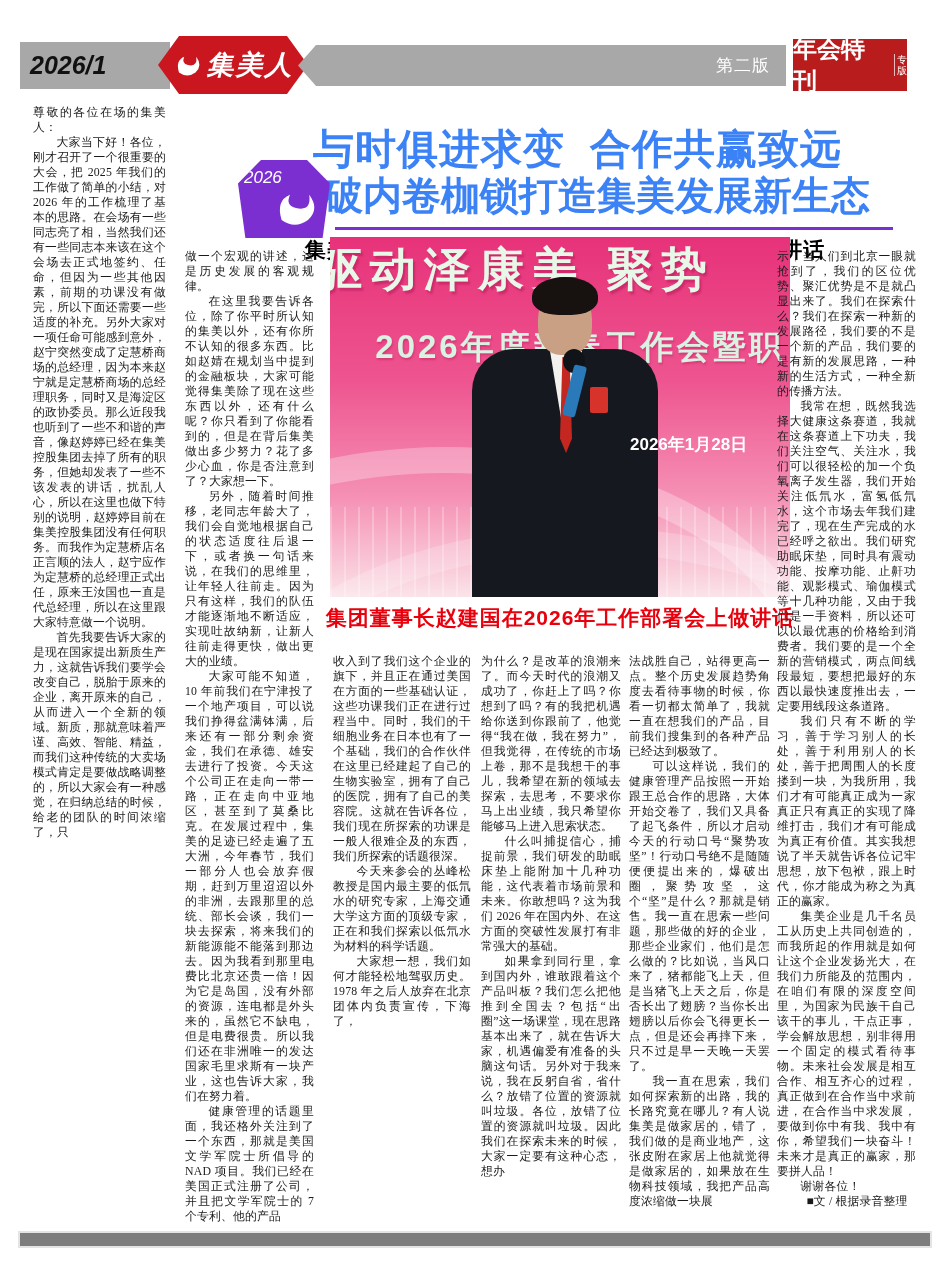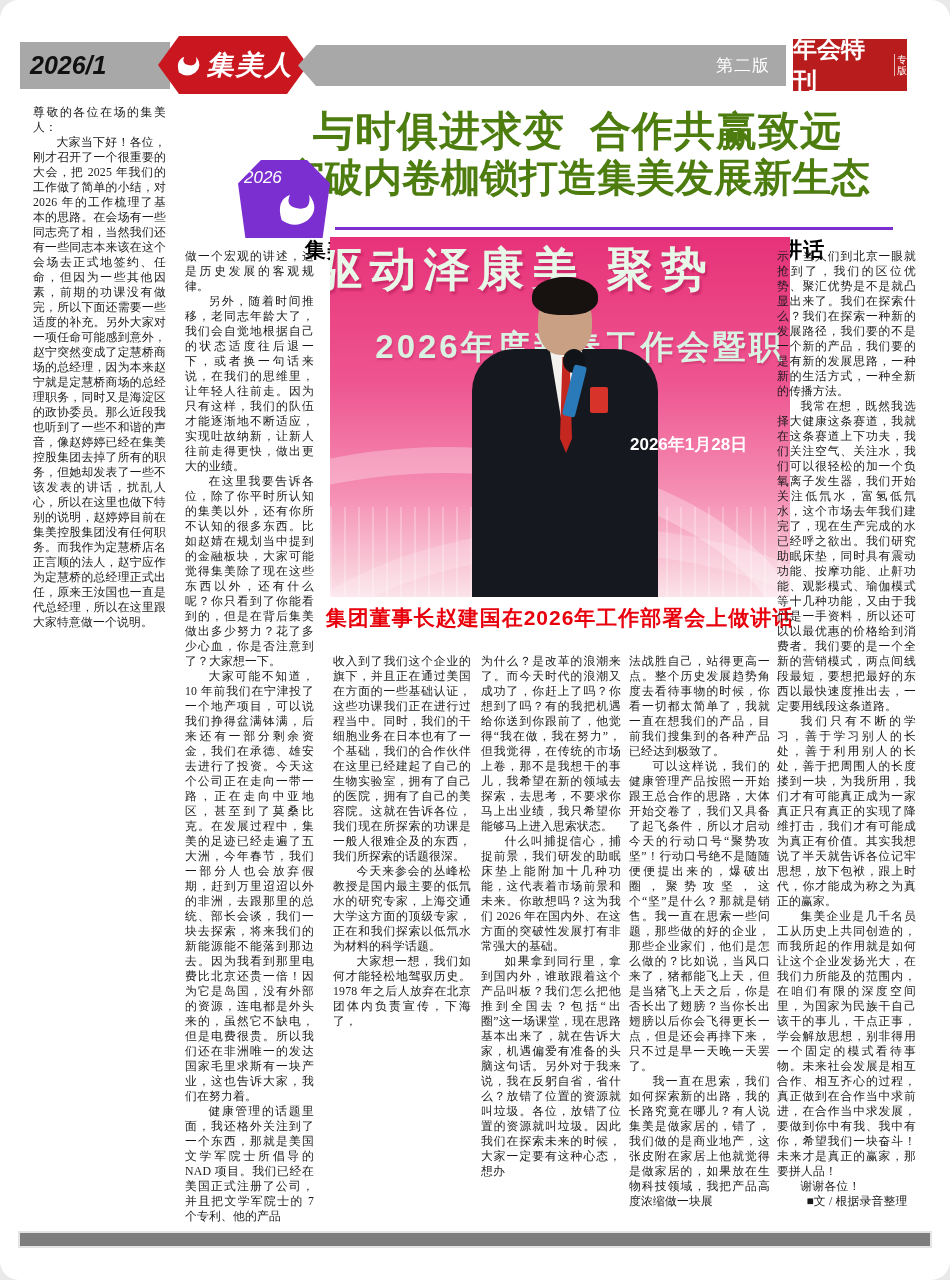--- a/index.html
+++ b/index.html
@@ -1,17 +1,17 @@
 <!DOCTYPE html>
 <html><head>
 <meta charset="utf-8">
 <style>
   html,body{margin:0;padding:0;background:#e9e9e9;}
   .page{position:relative;width:950px;height:1280px;background:#ffffff;margin:0 auto;
-        font-family:"Liberation Serif","DejaVu Serif",serif;color:#1a1a1a;overflow:hidden;border-radius:19px;}
+        font-family:"Liberation Serif","DejaVu Serif",serif;color:#1a1a1a;overflow:hidden;}
 
   
   .mh-gray-left{position:absolute;left:20px;top:42px;width:150px;height:47px;background:#a8a8a8;
                 display:flex;align-items:center;padding-left:10px;box-sizing:border-box;}
   .issue{font-family:"Liberation Sans","DejaVu Sans",sans-serif;font-style:italic;font-weight:bold;
          font-size:25px;color:#111;}
   .mh-badge{position:absolute;left:158px;top:36px;width:150px;height:58px;background:#c9161f;
             clip-path:polygon(0 50%,14% 0,86% 0,100% 50%,86% 100%,14% 100%);
             display:flex;align-items:center;justify-content:center;gap:4px;}
   .mh-badge svg{width:30px;height:30px;}
@@ -21,22 +21,22 @@
                  clip-path:polygon(18px 0,100% 0,100% 100%,18px 100%,0 50%);
                  display:flex;align-items:center;justify-content:flex-end;padding-right:16px;box-sizing:border-box;}
   .page-label{color:#fff;font-size:17px;letter-spacing:1px;font-family:"Liberation Sans",sans-serif;}
   .mh-red-box{position:absolute;left:793px;top:39px;width:114px;height:52px;background:#b91c1c;
               display:flex;align-items:center;justify-content:center;gap:15px;}
   .special{color:#fff;font-size:24px;font-weight:bold;font-family:"Liberation Sans",sans-serif;letter-spacing:0px;}
   .special-sub{color:#fff;font-size:10px;line-height:11px;display:flex;flex-direction:column;
                border-left:1px solid rgba(255,255,255,.7);padding-left:2px;font-family:"Liberation Sans",sans-serif;}
 
   
-  .headline{position:absolute;left:255px;top:108px;width:645px;text-align:center;
-            color:#4d7c0f;font-weight:900;font-family:"Liberation Sans","DejaVu Sans",sans-serif;}
+  .headline{position:absolute;left:255px;top:126px;width:645px;text-align:center;
+            color:#3b82f6;font-weight:900;font-family:"Liberation Sans","DejaVu Sans",sans-serif;}
   .headline .l1{font-size:41px;line-height:47px;letter-spacing:1px;white-space:pre;}
   .headline .l2{font-size:39px;line-height:46px;letter-spacing:0px;}
   .hex-badge{position:absolute;left:238px;top:160px;width:92px;height:78px;background:#7c2fd0;
              clip-path:polygon(25% 0,75% 0,100% 30%,92% 100%,8% 100%,0 30%);}
   .hex-year{position:absolute;left:6px;top:8px;color:#fff;font-size:17px;font-style:italic;
             font-family:"Liberation Sans",sans-serif;}
   .hex-badge svg{position:absolute;right:8px;bottom:6px;width:52px;height:48px;}
   .title-rule{position:absolute;left:335px;top:227px;width:558px;height:3px;background:#7c2fd0;}
   .subtitle{position:absolute;left:300px;top:200px;width:530px;text-align:center;font-size:21px;
             font-weight:bold;color:#000;letter-spacing:1px;}
@@ -150,26 +150,27 @@
 
   <div class="caption">
     <span class="cap-dash"></span>
     <span class="cap-text">集团董事长赵建国在2026年工作部署会上做讲话</span>
     <span class="cap-dash"></span>
   </div>
 
   <div class="col c1">
     <p>尊敬的各位在场的集美人：</p>
     <p class="ind">大家当下好！各位，刚才召开了一个很重要的大会，把 2025 年我们的工作做了简单的小结，对 2026 年的工作梳理了基本的思路。在会场有一些同志亮了相，当然我们还有一些同志本来该在这个会场去正式地签约、任命，但因为一些其他因素，前期的功课没有做完，所以下面还需要一些适度的补充。另外大家对一项任命可能感到意外，赵宁突然变成了定慧桥商场的总经理，因为本来赵宁就是定慧桥商场的总经理职务，同时又是海淀区的政协委员。那么近段我也听到了一些不和谐的声音，像赵婷婷已经在集美控股集团去掉了所有的职务，但她却发表了一些不该发表的讲话，扰乱人心，所以在这里也做下特别的说明，赵婷婷目前在集美控股集团没有任何职务。而我作为定慧桥店名正言顺的法人，赵宁应作为定慧桥的总经理正式出任，原来王汝国也一直是代总经理，所以在这里跟大家特意做一个说明。</p>
+    <p class="ind">首先我要告诉大家的是现在国家提出新质生产力，这就告诉我们要学会改变自己，脱胎于原来的企业，离开原来的自己，从而进入一个全新的领域。新质，那就意味着严谨、高效、智能、精益，而我们这种传统的大卖场模式肯定是要做战略调整的，所以大家会有一种感觉，在归纳总结的时候，给老的团队的时间浓缩了，只</p>
   </div>
 
   <div class="col c2">
     <p>做一个宏观的讲述，这是历史发展的客观规律。</p>
+    <p class="ind">在这里我要告诉各位，除了你平时所认知的集美以外，还有你所不认知的很多东西。比如赵婧在规划当中提到的金融板块，大家可能觉得集美除了现在这些东西以外，还有什么呢？你只看到了你能看到的，但是在背后集美做出多少努力？花了多少心血，你是否注意到了？大家想一下。</p>
     <p class="ind">另外，随着时间推移，老同志年龄大了，我们会自觉地根据自己的状态适度往后退一下，或者换一句话来说，在我们的思维里，让年轻人往前走。因为只有这样，我们的队伍才能逐渐地不断适应，实现吐故纳新，让新人往前走得更快，做出更大的业绩。</p>
-    <p class="ind">在这里我要告诉各位，除了你平时所认知的集美以外，还有你所不认知的很多东西。比如赵婧在规划当中提到的金融板块，大家可能觉得集美除了现在这些东西以外，还有什么呢？你只看到了你能看到的，但是在背后集美做出多少努力？花了多少心血，你是否注意到了？大家想一下。</p>
     <p class="ind">大家可能不知道，10 年前我们在宁津投了一个地产项目，可以说我们挣得盆满钵满，后来还有一部分剩余资金，我们在承德、雄安去进行了投资。今天这个公司正在走向一带一路，正在走向中亚地区，甚至到了莫桑比克。在发展过程中，集美的足迹已经走遍了五大洲，今年春节，我们一部分人也会放弃假期，赶到万里迢迢以外的非洲，去跟那里的总统、部长会谈，我们一块去探索，将来我们的新能源能不能落到那边去。因为我看到那里电费比北京还贵一倍！因为它是岛国，没有外部的资源，连电都是外头来的，虽然它不缺电，但是电费很贵。所以我们还在非洲唯一的发达国家毛里求斯有一块产业，这也告诉大家，我们在努力着。</p>
     <p class="ind">健康管理的话题里面，我还格外关注到了一个东西，那就是美国文学军院士所倡导的 NAD 项目。我们已经在美国正式注册了公司，并且把文学军院士的 7 个专利、他的产品</p>
   </div>
 
   <div class="col c3">
     <p>收入到了我们这个企业的旗下，并且正在通过美国在方面的一些基础认证，这些功课我们正在进行过程当中。同时，我们的干细胞业务在日本也有了一个基础，我们的合作伙伴在这里已经建起了自己的生物实验室，拥有了自己的医院，拥有了自己的美容院。这就在告诉各位，我们现在所探索的功课是一般人很难企及的东西，我们所探索的话题很深。</p>
     <p class="ind">今天来参会的丛峰松教授是国内最主要的低氘水的研究专家，上海交通大学这方面的顶级专家，正在和我们探索以低氘水为材料的科学话题。</p>
     <p class="ind">大家想一想，我们如何才能轻松地驾驭历史。1978 年之后人放弃在北京团体内负责宣传，下海了，</p>
   </div>
 

